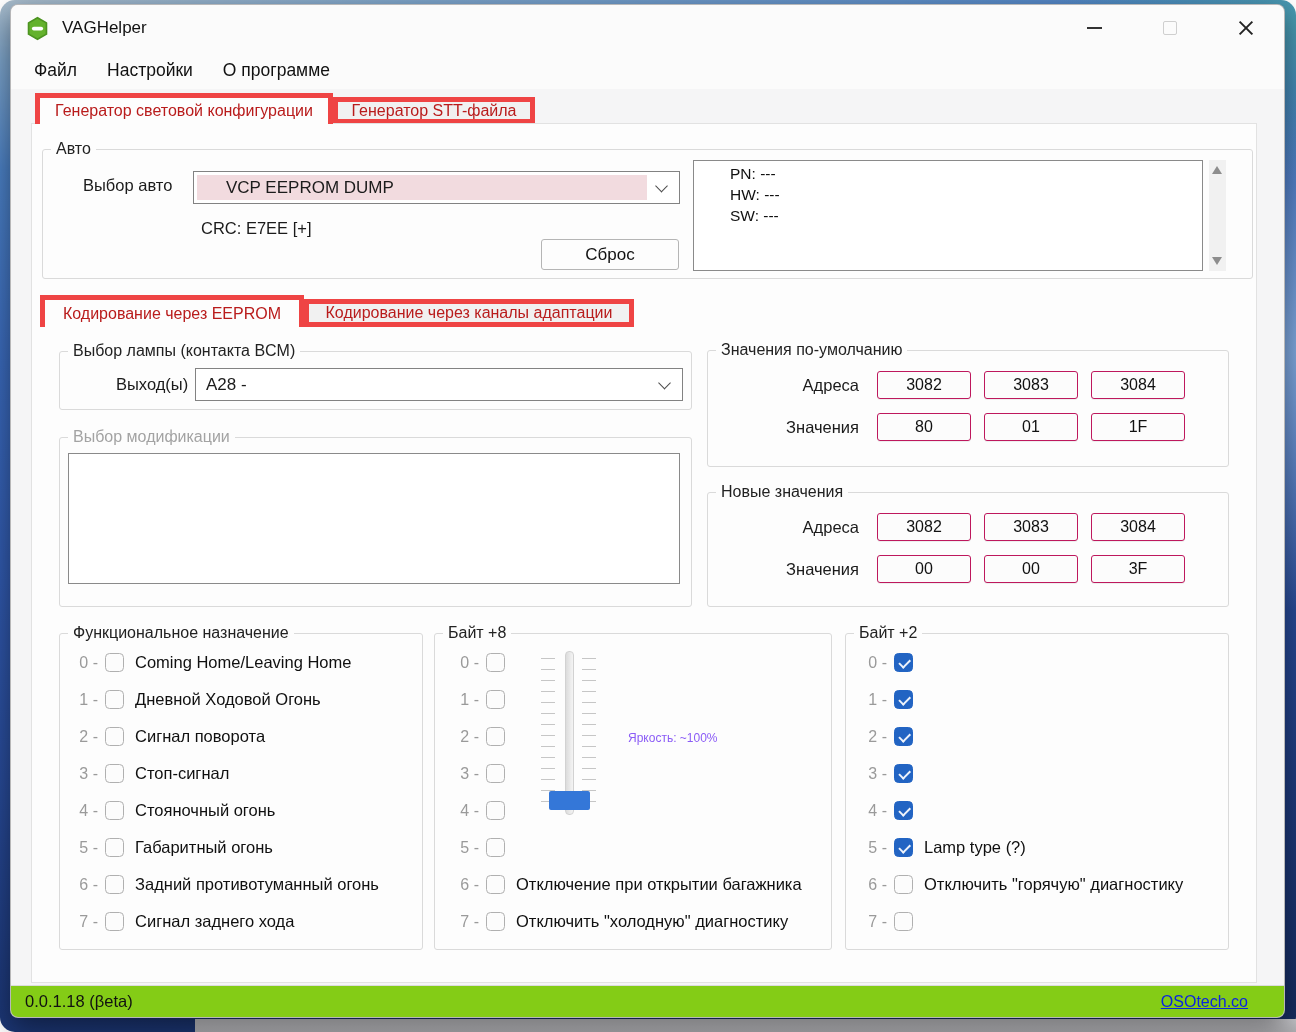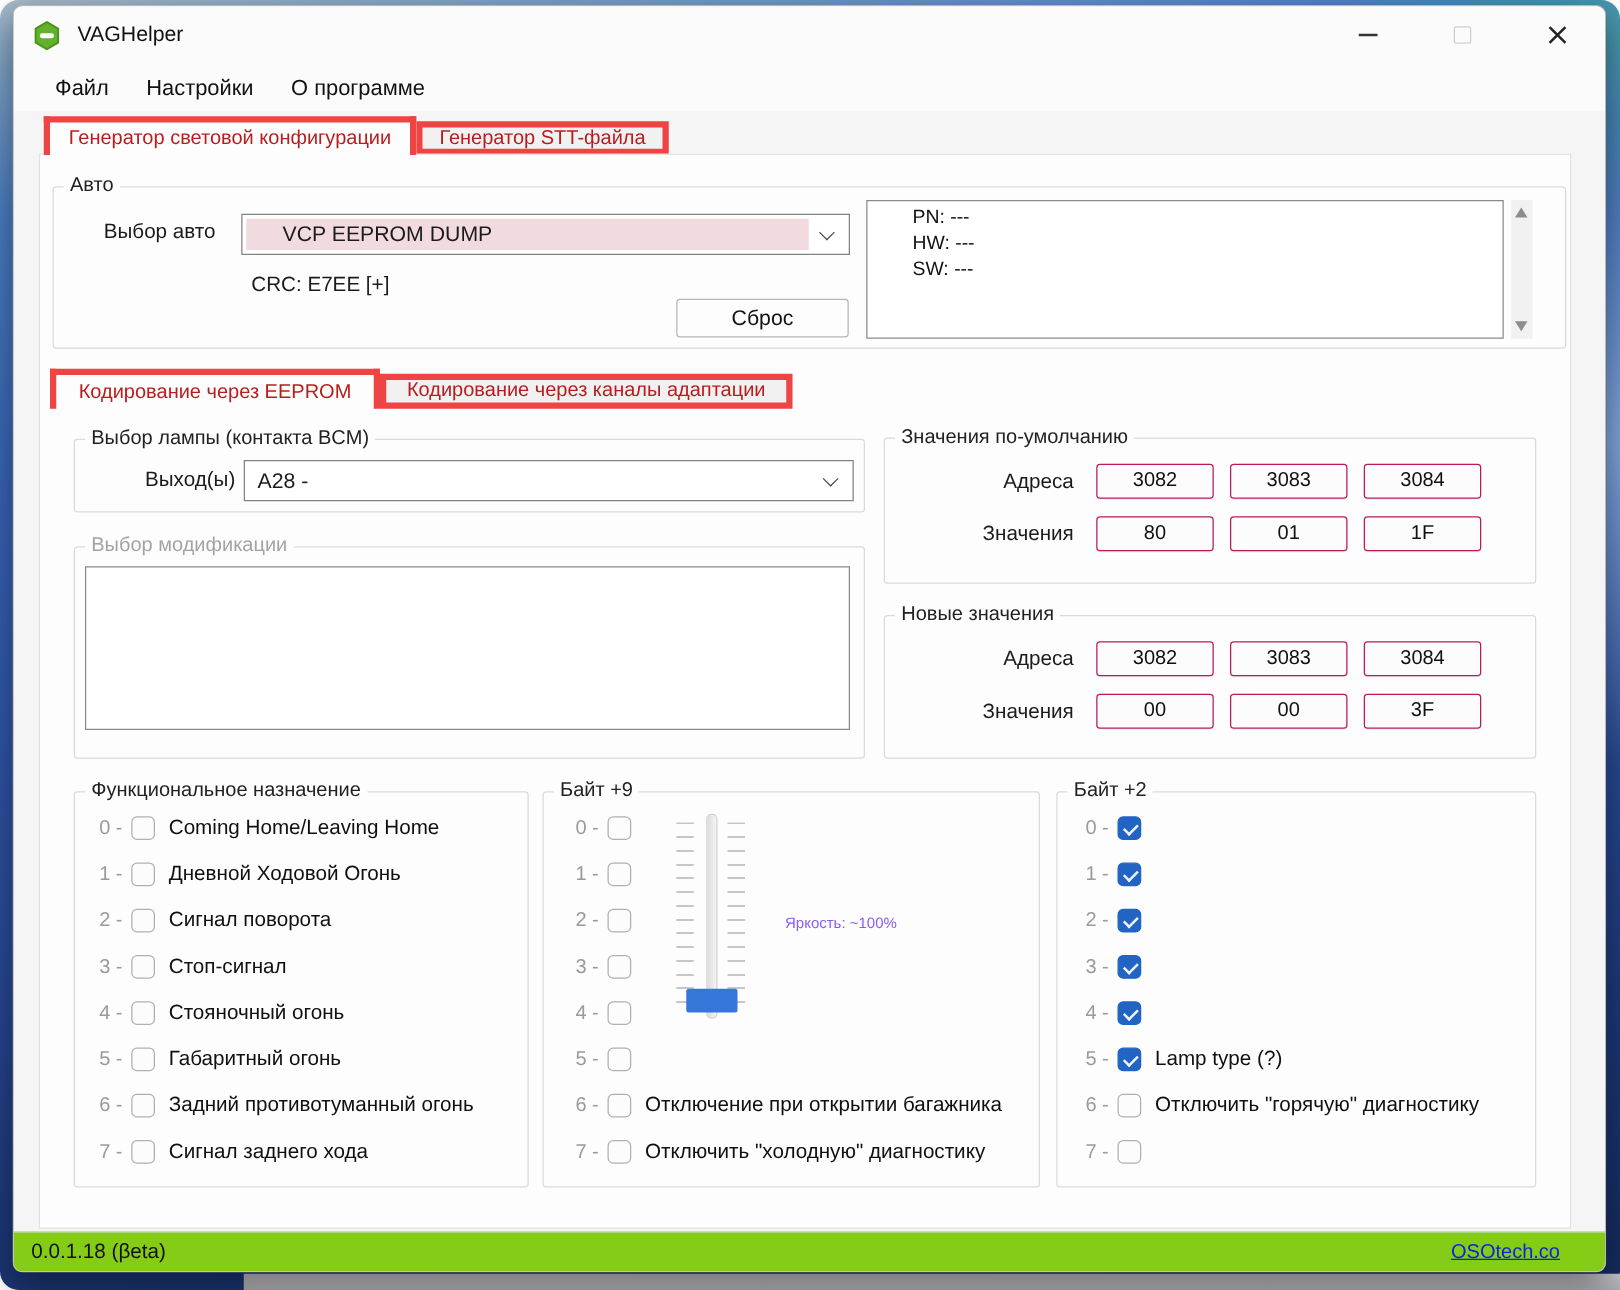--- a/index.html
+++ b/index.html
@@ -36,21 +36,21 @@
   .win-btn { width:48px; height:32px; display:flex; align-items:center; justify-content:center; margin-left:28px; }
   .glyph-min { width:15px; height:0; border-top:2px solid #333; }
   .glyph-max { width:14px; height:14px; border:1.5px solid #cfcfcf; border-radius:2px; }
   .glyph-close { position:relative; width:16px; height:16px; }
   .glyph-close::before, .glyph-close::after {
     content:""; position:absolute; left:-1px; top:7px; width:18px; height:2px; background:#222;
   }
   .glyph-close::before { transform:rotate(45deg); }
   .glyph-close::after { transform:rotate(-45deg); }
   
-  .menubar { position:absolute; left:0; top:46px; width:100%; height:38px; background:#fbfbfb; display:flex; align-items:center; padding-left:18px; gap:0; }
+  .menubar { position:absolute; left:0; top:46px; width:100%; height:38px; background:#fbfbfb; display:flex; align-items:center; padding-left:8px; gap:0; }
   .menu-item { font-size:17.5px; color:#111; padding:4px 15px; }
   
   .tab { position:absolute; border:5px solid #ef4444; background:#f1f1f1; display:flex; align-items:center; justify-content:center; font-size:16px; color:#b91c1c; }
   .tab.active { background:#fdfdfd; border-bottom:none; z-index:6; }
   .main-tab-1 { left:24px; top:88px; width:298px; height:31px; }
   .main-tab-2 { left:322px; top:92px; width:202px; height:27px; }
   
   .panel { position:absolute; left:20px; top:118px; width:1226px; height:860px; background:#fdfdfd; border:1px solid #e2e2e2; }
   
   .group { position:absolute; border:1px solid #dadada; border-radius:3px; }
@@ -253,21 +253,21 @@
 
             <div class="check-row">
               <span class="bit-num">7 -</span>
               <span class="cb"></span>
               <span class="cb-label">Сигнал заднего хода</span>
             </div>
           </div>
       </div>
 
       <div class="group" style="left:402px; top:509px; width:398px; height:317px;">
-        <span class="glabel">Байт +9</span>
+        <span class="glabel">Байт +8</span>
         <div class="check-rows" style="left:20px; top:10px;">
 
             <div class="check-row">
               <span class="bit-num">0 -</span>
               <span class="cb"></span>
               <span class="cb-label"></span>
             </div>
 
             <div class="check-row">
               <span class="bit-num">1 -</span>

